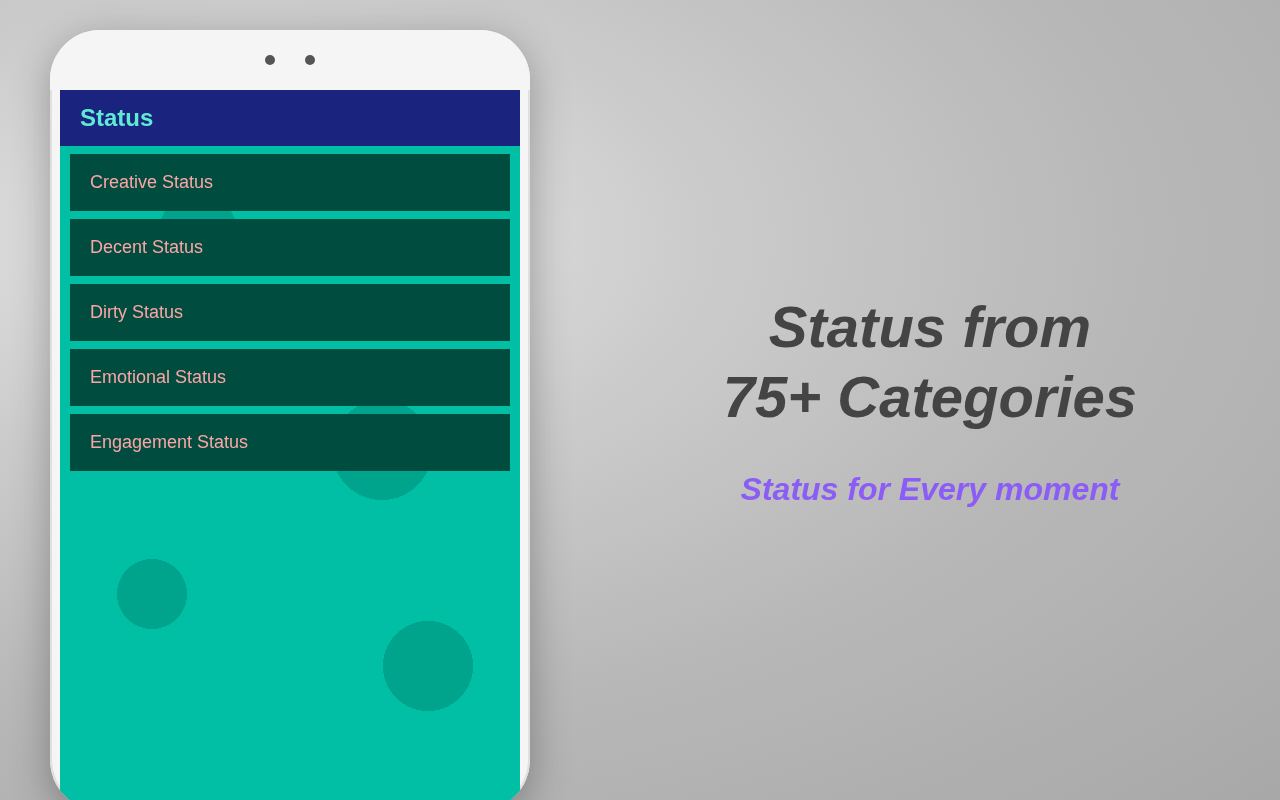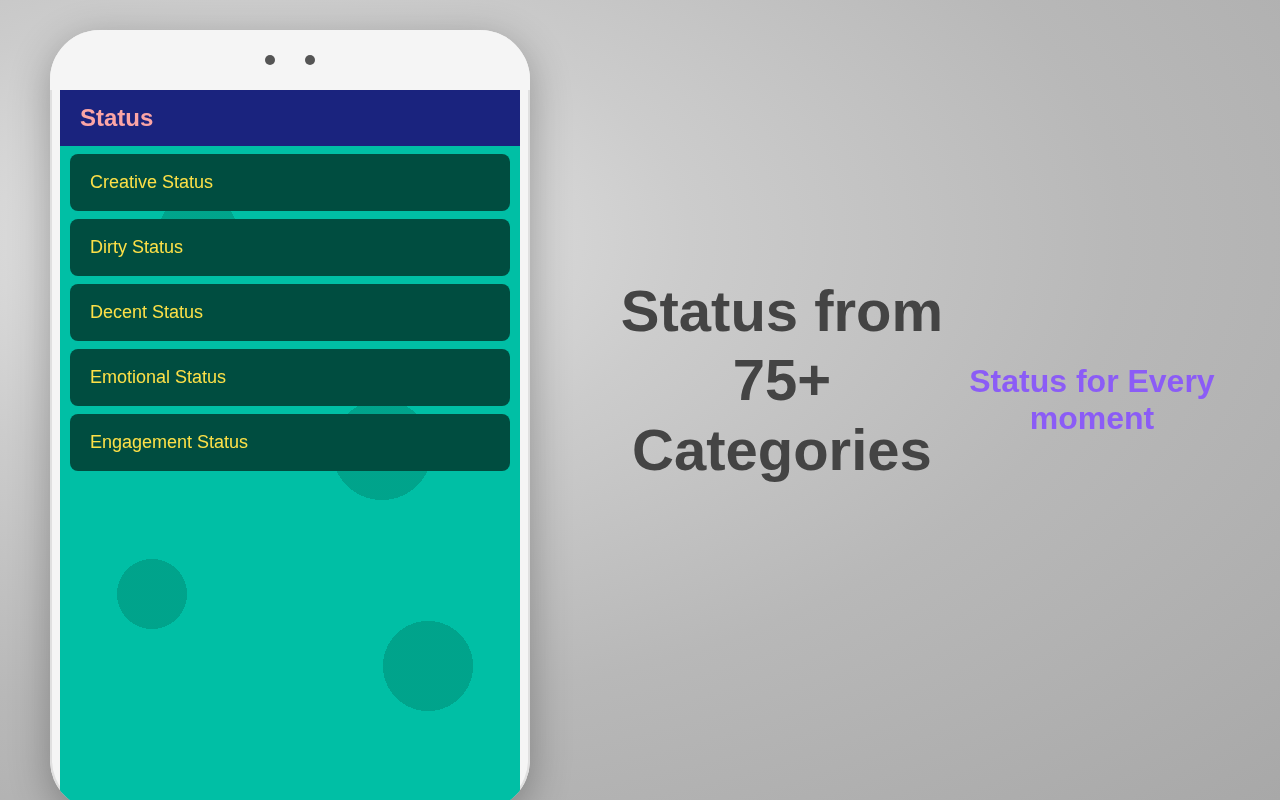--- a/index.html
+++ b/index.html
@@ -96,57 +96,58 @@
 
     .app-header {
       width: 100%;
       background: #1a237e;
       padding: 14px 20px;
       position: relative;
       z-index: 5;
     }
 
     .app-header-title {
-      color: #fca5a5;
+      color: #5eead4;
       font-size: 24px;
       font-weight: bold;
     }
 
     .menu-list {
       position: relative;
       z-index: 5;
       width: 100%;
       padding: 8px 10px;
       display: flex;
       flex-direction: column;
       gap: 8px;
     }
 
     .menu-item {
       background: #004d40;
-      border-radius: 8px;
+      border-radius: 0;
       padding: 18px 20px;
-      color: #fde047;
+      color: #fca5a5;
       font-size: 18px;
       font-weight: 400;
       cursor: pointer;
       transition: background 0.2s;
     }
 
     
     .right-section {
       position: relative;
       z-index: 1;
       flex: 1;
       height: 800px;
       display: flex;
-      flex-direction: row;
+      flex-direction: column;
       align-items: center;
       justify-content: center;
       padding: 40px;
+      font-style: italic;
     }
 
     .headline {
       font-size: 58px;
       font-weight: bold;
       color: #444444;
       text-align: center;
       line-height: 1.2;
       margin-bottom: 40px;
     }
@@ -170,22 +171,22 @@
       <div class="phone-dot"></div>
     </div>
     <div class="phone-screen">
       <div class="screen-bg"></div>
       <div class="app-header">
         <span class="app-header-title">Status</span>
       </div>
       <div class="menu-list">
 
       <div class="menu-item">Creative Status</div>
+          <div class="menu-item">Decent Status</div>
           <div class="menu-item">Dirty Status</div>
-          <div class="menu-item">Decent Status</div>
           <div class="menu-item">Emotional Status</div>
           <div class="menu-item">Engagement Status</div>
         </div>
     </div>
   </div>
 </div>
 
 <div class="right-section">
   <div class="headline">Status from<br>75+ Categories</div>
   <div class="subheadline">Status for Every moment</div>

